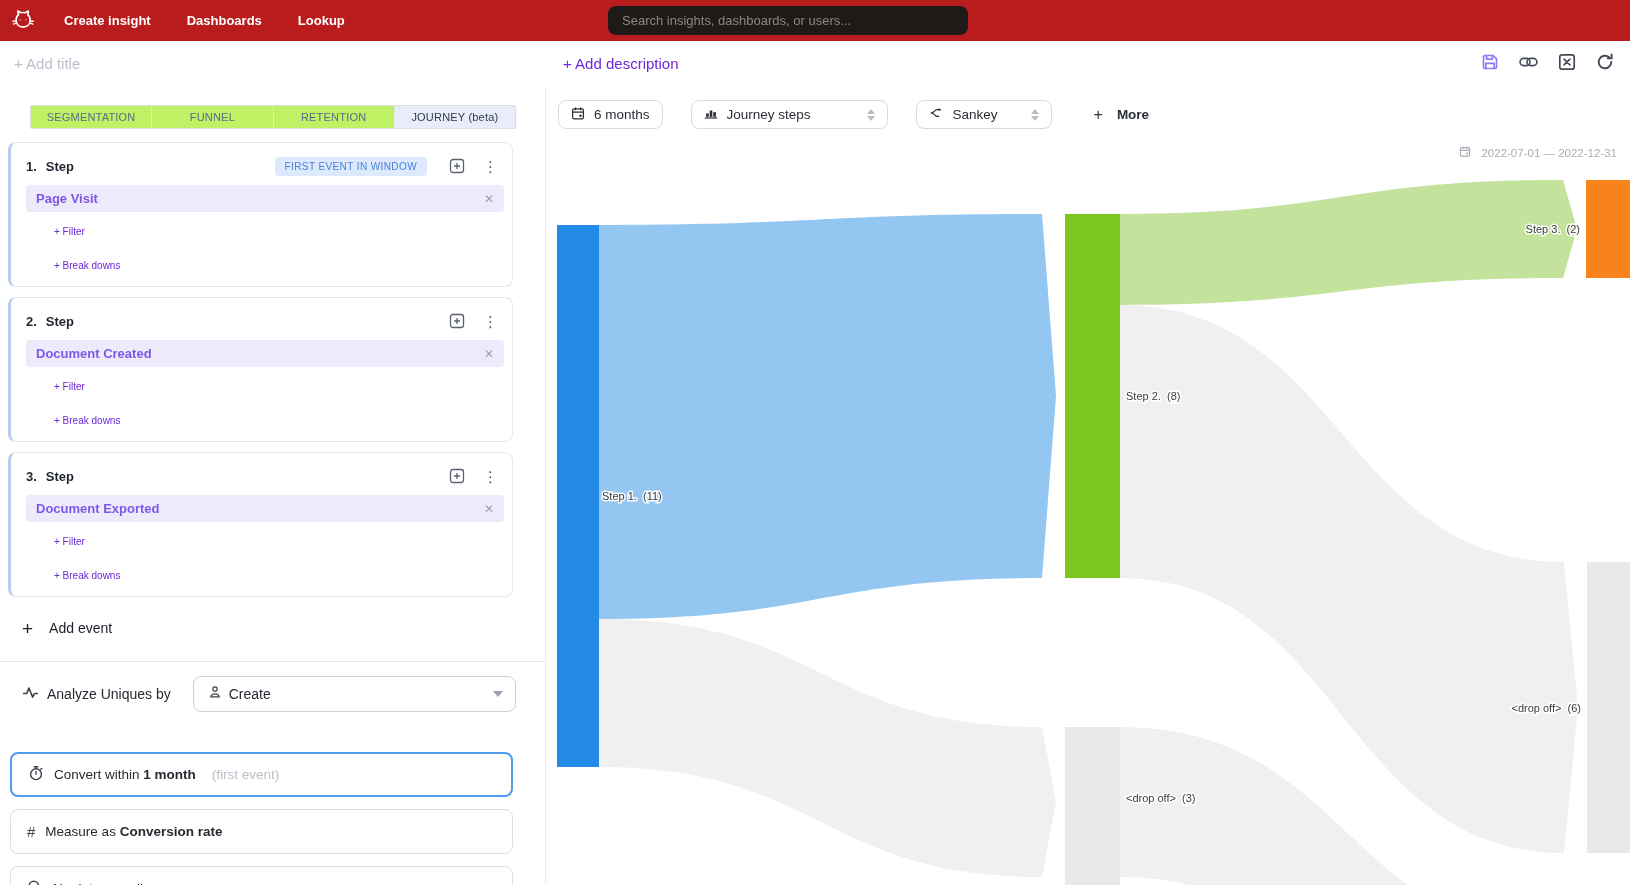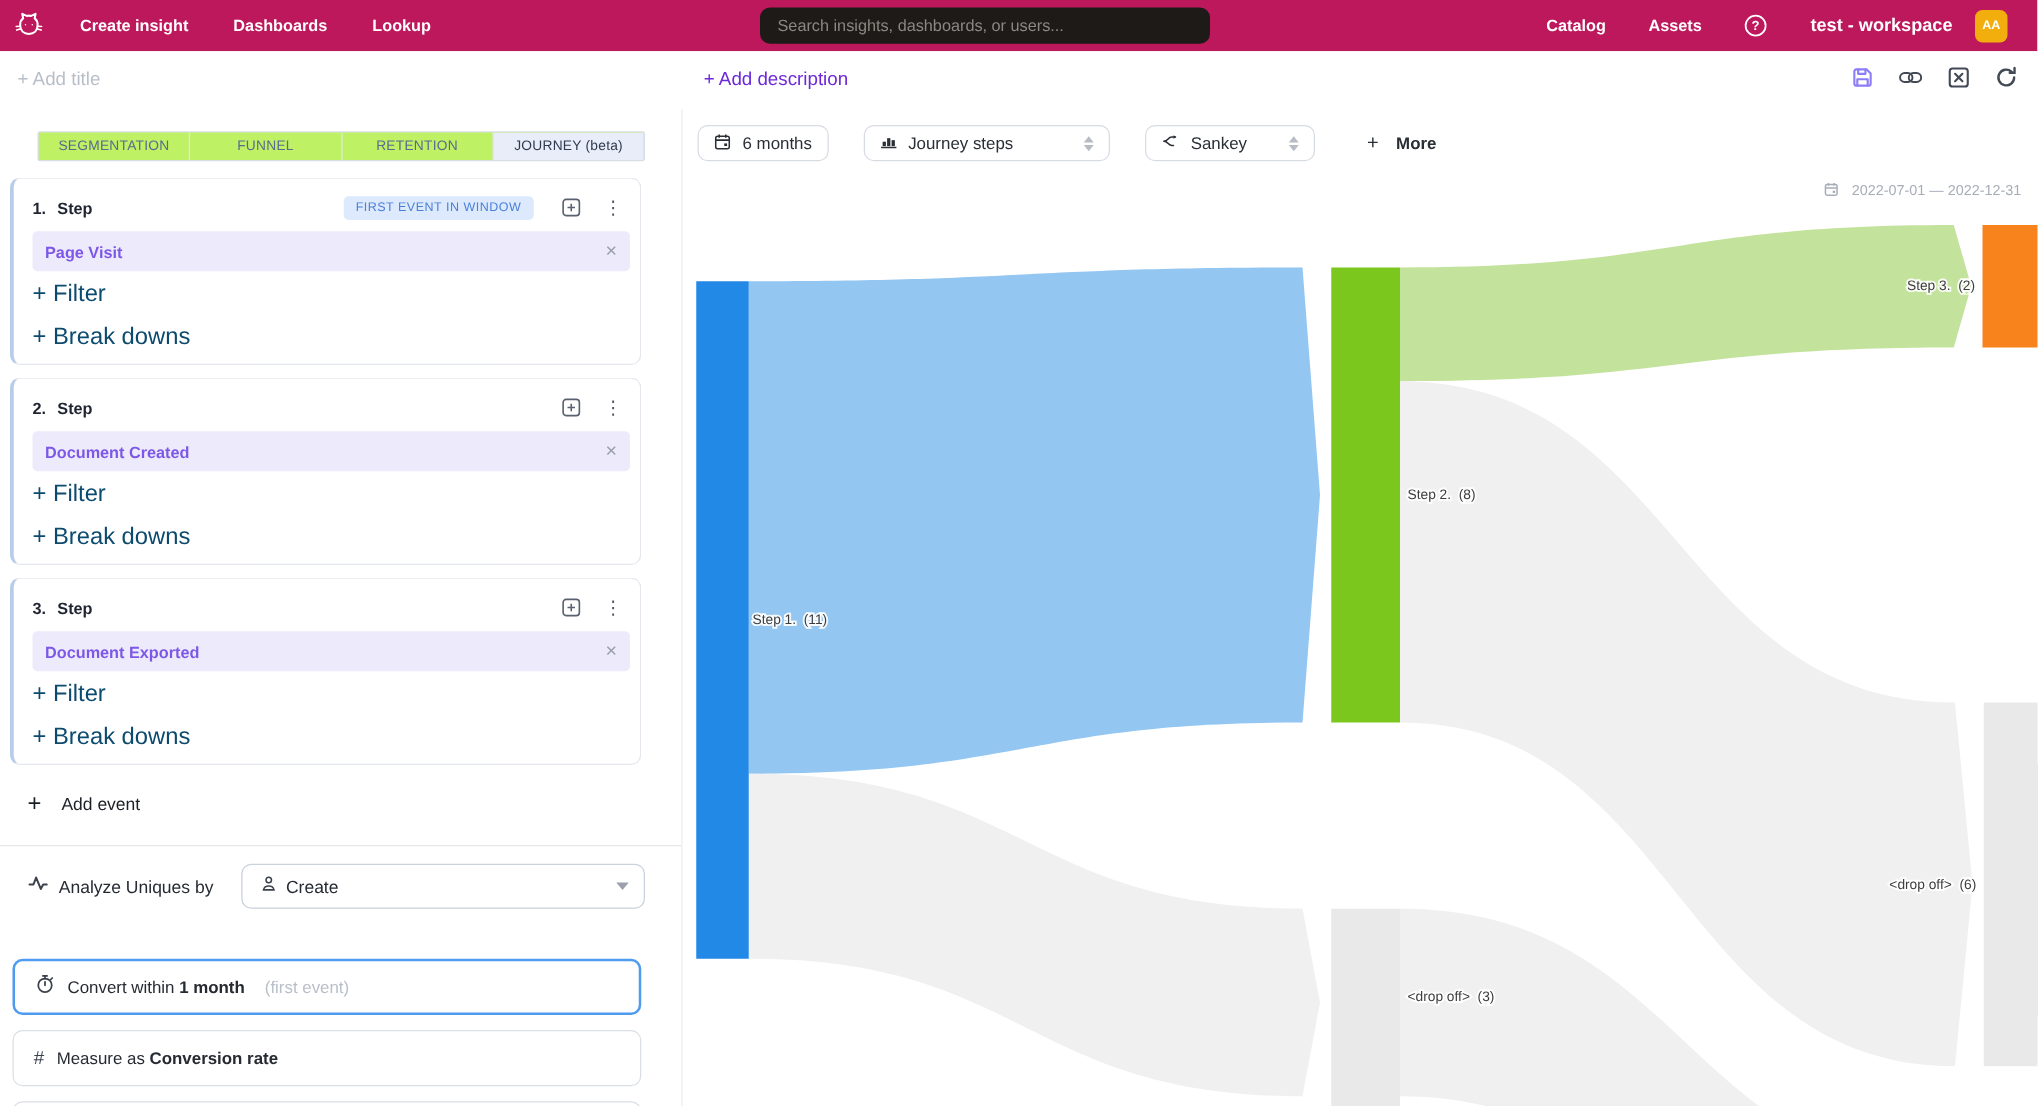--- a/index.html
+++ b/index.html
@@ -2,21 +2,21 @@
 <html><head>
 <meta charset="utf-8">
 <style>
   * { margin:0; padding:0; box-sizing:border-box; }
   html,body { width:1630px; height:885px; overflow:hidden; background:#fff;
     font-family:"Liberation Sans","DejaVu Sans",sans-serif; }
   .app { position:relative; width:1630px; height:885px; }
 
   
   .topnav { position:absolute; left:0; top:0; width:1630px; height:41px;
-    background:#be185d; display:flex; align-items:center; }
+    background:#b91c1c; display:flex; align-items:center; }
   .logo { margin-left:8px; width:30px; height:30px; display:flex; align-items:center; justify-content:center; }
   .nav-items { display:flex; gap:36px; margin-left:26px; }
   .nav-item { color:#fff; font-size:13px; font-weight:700; cursor:pointer; }
   .search-wrap { position:absolute; left:608px; top:6px; width:360px; height:29px; }
   .search-wrap input { width:100%; height:100%; background:#1d1a18; border:none; border-radius:8px;
     padding:0 14px; font-size:13px; color:#cfcac6; outline:none; font-family:inherit; }
   .search-wrap input::placeholder { color:#8d8782; }
   .nav-right { margin-left:auto; display:flex; align-items:center; gap:34px; padding-right:24px; }
   .workspace { color:#fff; font-size:14.5px; font-weight:700; }
   .avatar { width:26px; height:26px; border-radius:6px; background:#f2ae0c; color:#fff;
@@ -44,25 +44,25 @@
   .step-card + .step-card { margin-top:10px; }
   .card-head { display:flex; align-items:center; height:26px; padding-right:6px; }
   .step-num { font-size:13px; font-weight:700; color:#1f2430; }
   .step-title { font-size:13px; font-weight:700; color:#1f2430; margin-left:9px; }
   .badge { margin-left:auto; background:#dde9fc; color:#4b80da; font-size:10px; font-weight:500;
     letter-spacing:.4px; border-radius:4px; padding:4px 10px; }
   .head-icons { display:flex; align-items:center; gap:18px; margin-left:22px; }
   .no-badge .head-icons { margin-left:auto; }
   .kebab { font-size:15px; color:#565d68; line-height:1; cursor:pointer; }
   .event-row { margin-top:6px; height:27px; background:#edeafb; border-radius:4px; display:flex;
-    align-items:center; padding:16px 10px;gap:14px; }
+    align-items:center; padding:4px 10px;gap:14px; }
   .event-name { font-size:13px; font-weight:700; color:#7d58e8; }
   .event-x { margin-left:auto; color:#9aa0ab; font-size:12px; cursor:pointer; }
-  .link-row { margin-top:6px; height:26px; display:flex; align-items:center; font-size:19px;
-    color:#0c4a6e; cursor:pointer; }
+  .link-row { margin-top:6px; height:26px; display:flex; align-items:center; font-size:10px;
+    color:#6d28d9; cursor:pointer;margin-left:28px; }
   .link-row.second { margin-top:8px; }
 
   .add-event { margin:20px 0 0 22px; height:22px; display:flex; align-items:center; cursor:pointer; }
   .add-event .plus { font-size:19px; color:#1c2026; line-height:1; }
   .add-event .lbl { font-size:14px; color:#1c2026; margin-left:16px; }
   .divider { margin-top:22px; height:1px; background:#e5e7eb; width:545px; }
 
   .analyze-row { margin:14px 0 0 22px; display:flex; align-items:center; height:36px; }
   .analyze-row .lbl { font-size:14px; color:#262b33; margin-left:8px; }
   .select-box { margin-left:22px; width:323px; height:36px; border:1px solid #c9d1dc; border-radius:8px;
@@ -115,32 +115,20 @@
       </svg>
     </div>
     <div class="nav-items">
       <span class="nav-item">Create insight</span>
       <span class="nav-item">Dashboards</span>
       <span class="nav-item">Lookup</span>
     </div>
     <div class="search-wrap">
       <input type="text" placeholder="Search insights, dashboards, or users..." style="">
     </div>
-    <div class="nav-right">
-      <span class="nav-item">Catalog</span>
-      <span class="nav-item">Assets</span>
-      <span style="display:flex;">
-        <svg width="19" height="19" viewBox="0 0 19 19">
-            <circle cx="9.5" cy="9.5" r="8" fill="none" stroke="#fff" stroke-width="1.4"></circle>
-            <text x="9.5" y="13.4" text-anchor="middle" font-size="10.5" font-weight="700" fill="#fff" font-family="Liberation Sans,sans-serif">?</text>
-          </svg>
-      </span>
-      <span class="workspace">test - workspace</span>
-      <span class="avatar">AA</span>
-    </div>
   </div>
 
   <div class="titlebar">
     <span class="add-title">+ Add title</span>
     <span class="add-desc">+ Add description</span>
     <div class="tb-icons">
       <span>
         <svg width="18" height="18" viewBox="0 0 16 16" fill="none" stroke="#8b7cf7" stroke-width="1.5" stroke-linejoin="round" stroke-linecap="round">
           <path d="M2.2 3.6 a1.4 1.4 0 0 1 1.4-1.4 h7.2 l3 3 v7.2 a1.4 1.4 0 0 1 -1.4 1.4 h-8.8 a1.4 1.4 0 0 1 -1.4 -1.4 z"></path>
           <path d="M4.9 2.4 v3 h5.2 v-3"></path>

